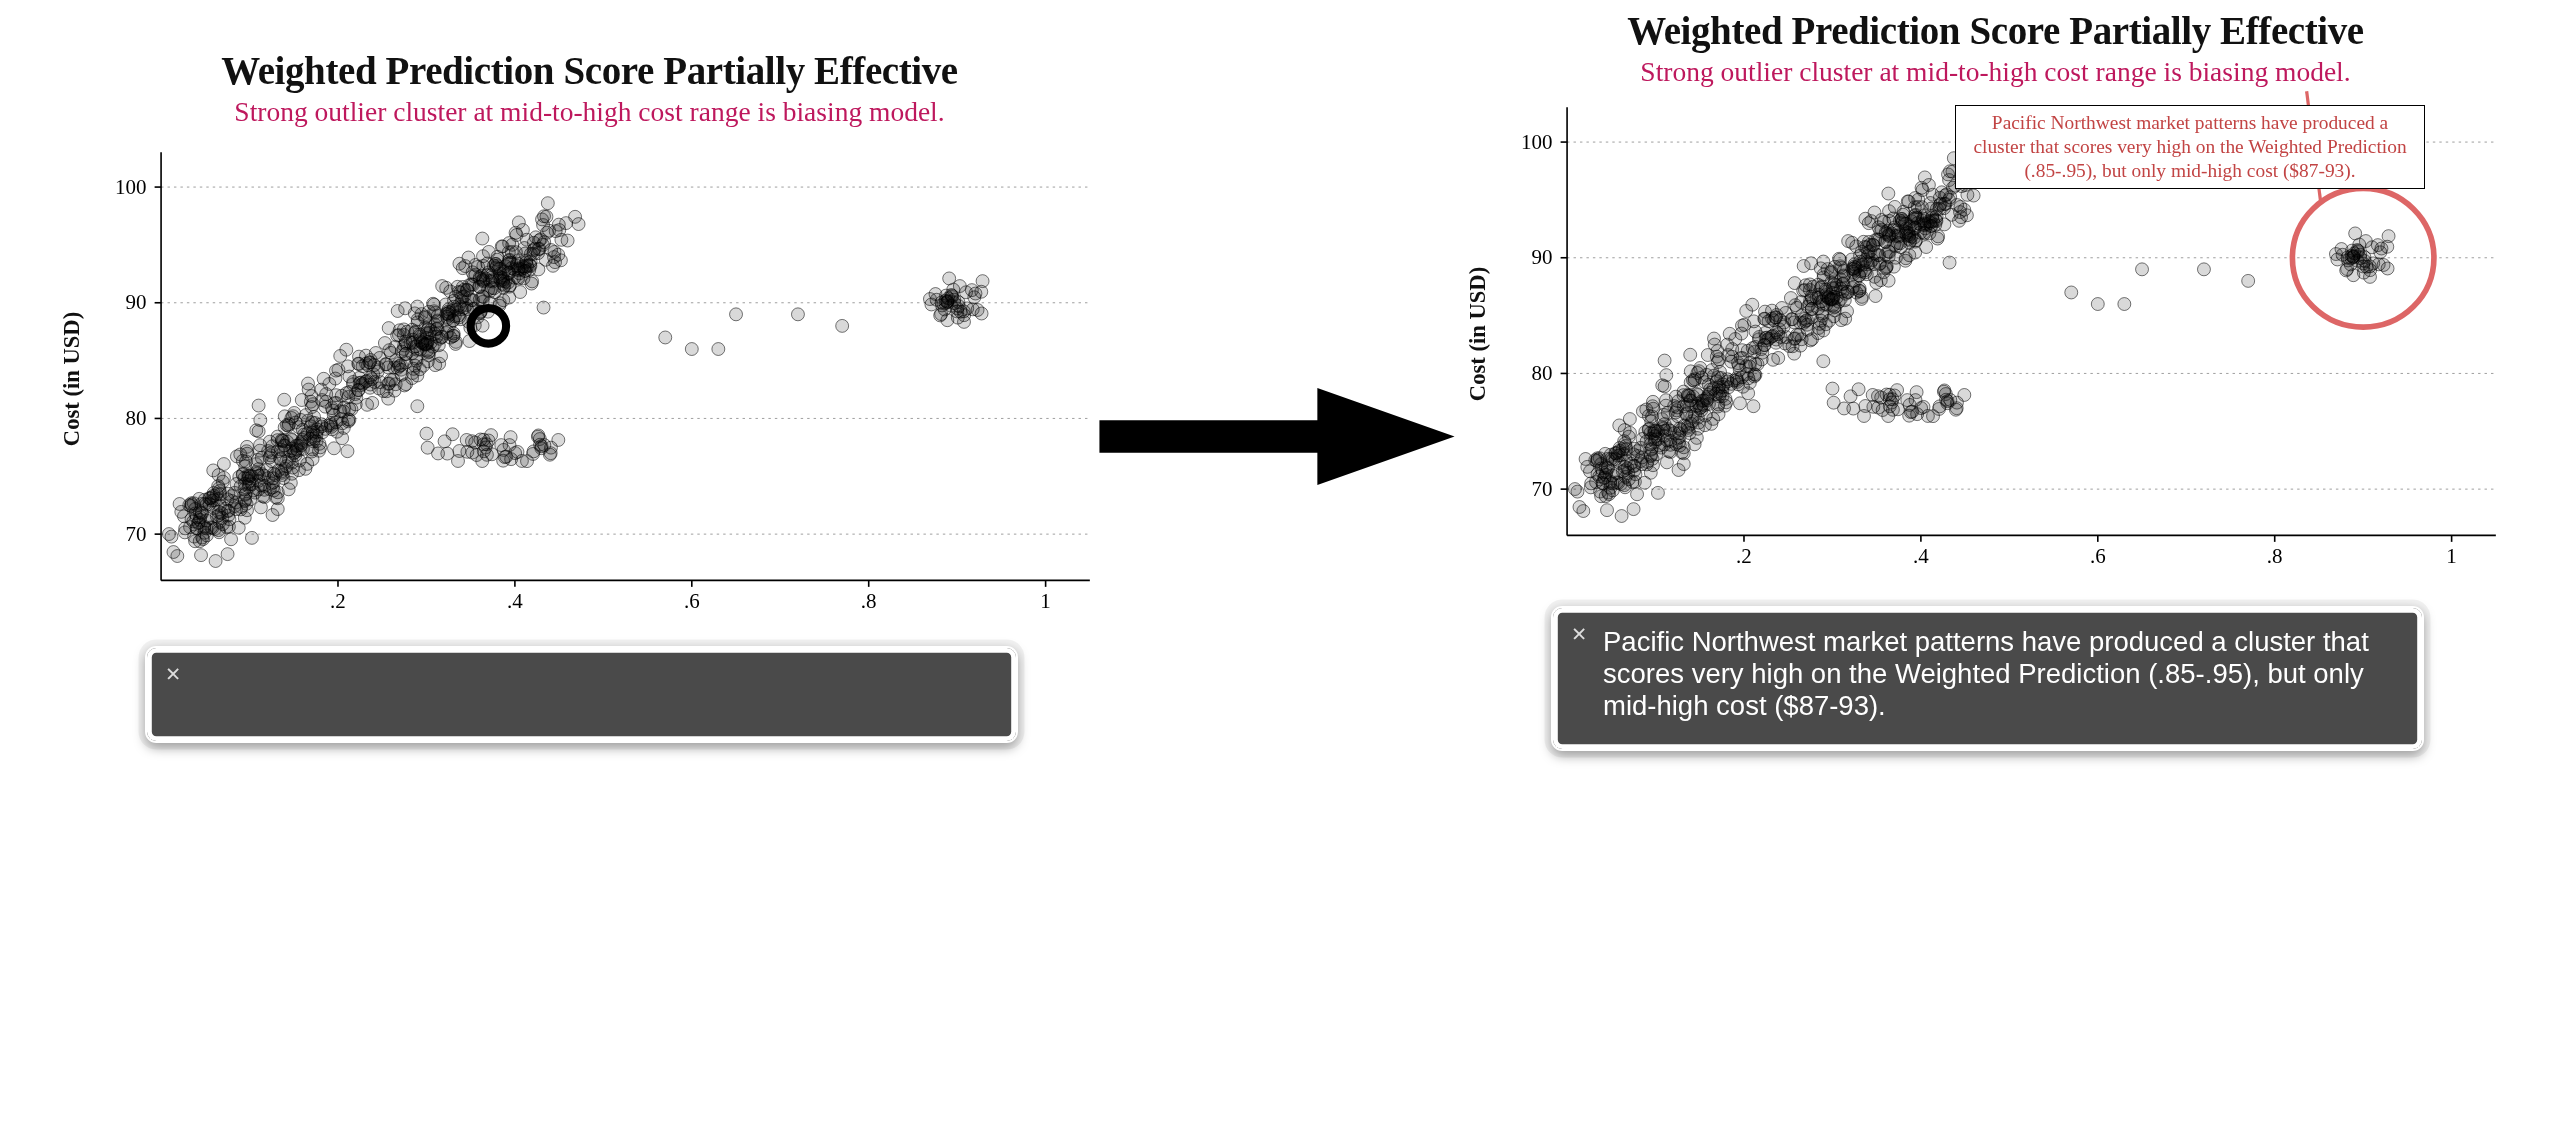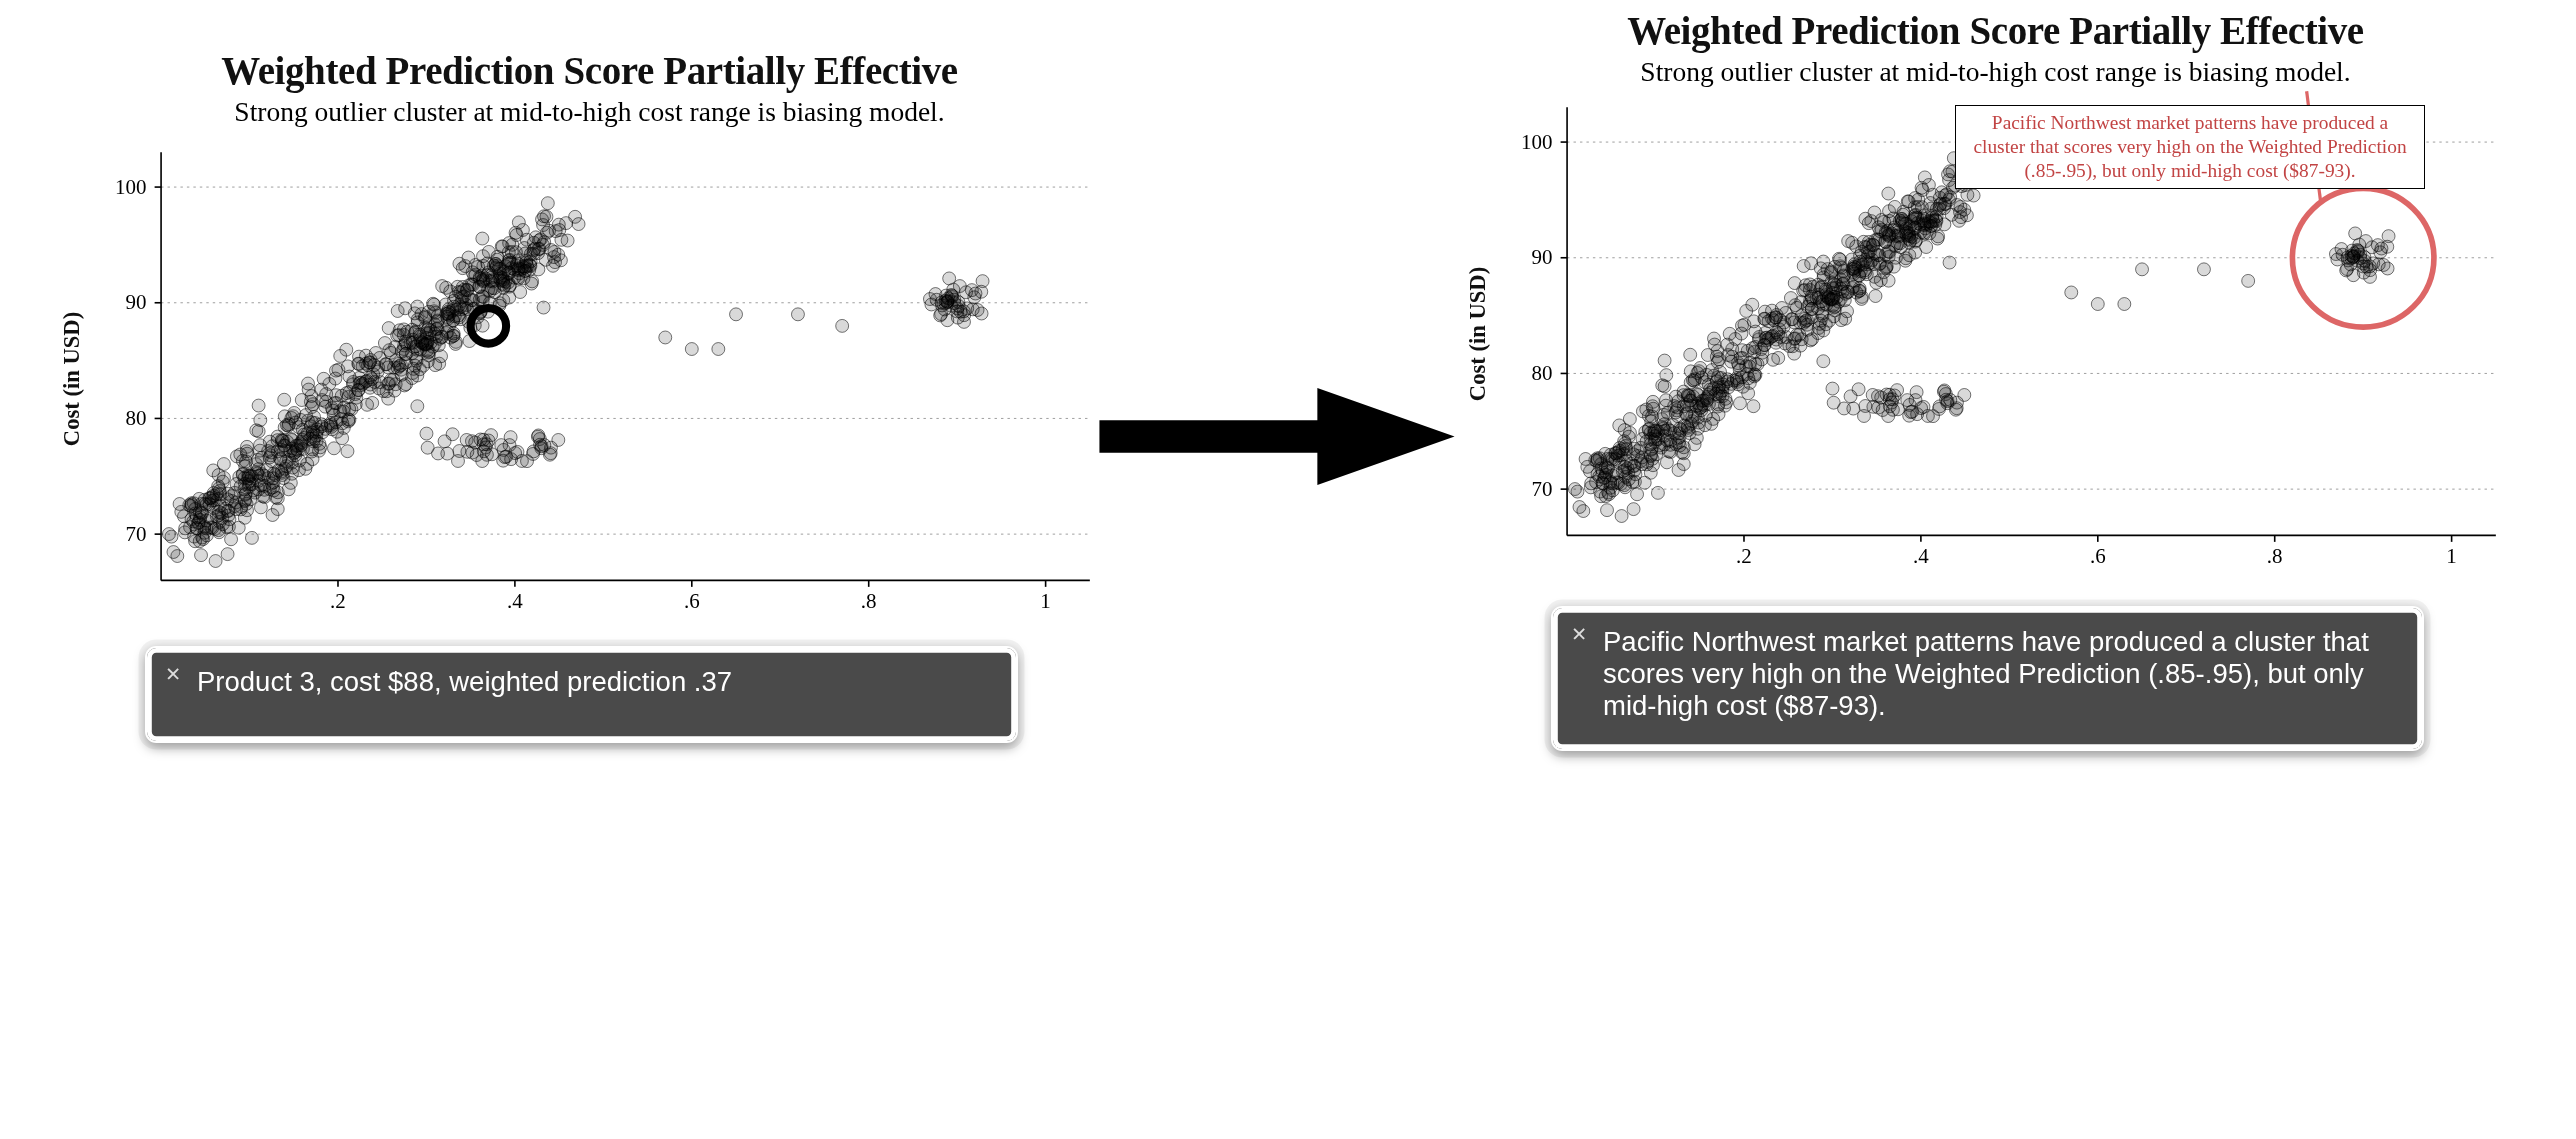--- a/index.html
+++ b/index.html
@@ -26,21 +26,21 @@
     font-size: 39px;
     letter-spacing: -0.4px;
     text-align: center;
     margin: 0;
   }
   .subtitle {
     font-weight: 400;
     font-size: 27.5px;
     text-align: center;
     margin: 3.2px 0 0 0;
-    color: #000000;
+    color: #be185d;
   }
 
   .chart-frame {
     position: relative;
     width: 953px;
     height: 469px;
     margin-left: 105px;
     margin-top: 16px;
   }
   .axis-y-label {
@@ -968,21 +968,20 @@
             <text x="-8" y="204.2162162162162" text-anchor="end" class="tick">90</text>
             <line x1="2" x2="10" y1="196.2162162162162" y2="196.2162162162162" stroke="#000" stroke-width="2"></line>
             <text x="-8" y="60.97297297297297" text-anchor="end" class="tick">100</text>
             <line x1="2" x2="10" y1="52.97297297297297" y2="52.97297297297297" stroke="#000" stroke-width="2"></line>
           </g>
         <circle class="highlight-ring" fill="none" stroke="#000" stroke-width="10" cx="415.2380952380952" cy="224.86486486486484" r="22"></circle>
       </svg>
     </div>
     <div class="tooltip" style="top:598px">
       <span class="close">✕</span>
-      <span>Product 3, cost $88, weighted prediction .37</span>
     </div>
   </div>
 
   <div class="arrow-holder">
     <svg viewBox="0 0 440 140" width="356" height="113">
       <polygon points="0,50 270,50 270,10 440,70 270,130 270,90 0,90" fill="#000"></polygon>
     </svg>
   </div>
 
   <div class="panel panel-right">

